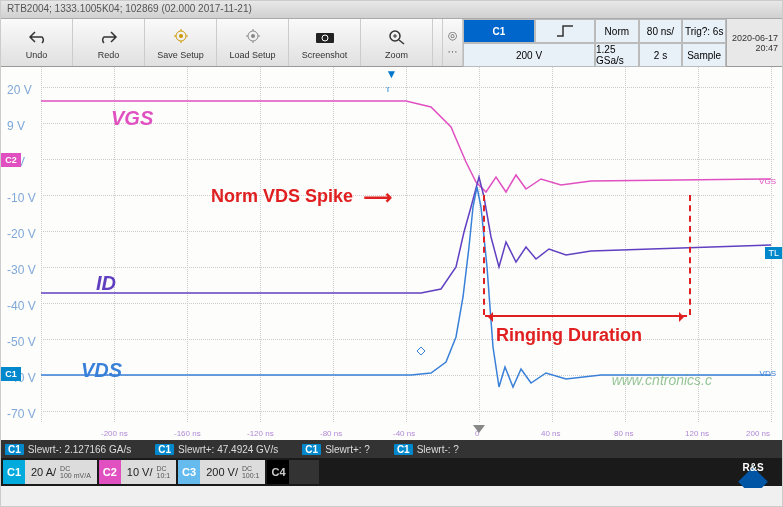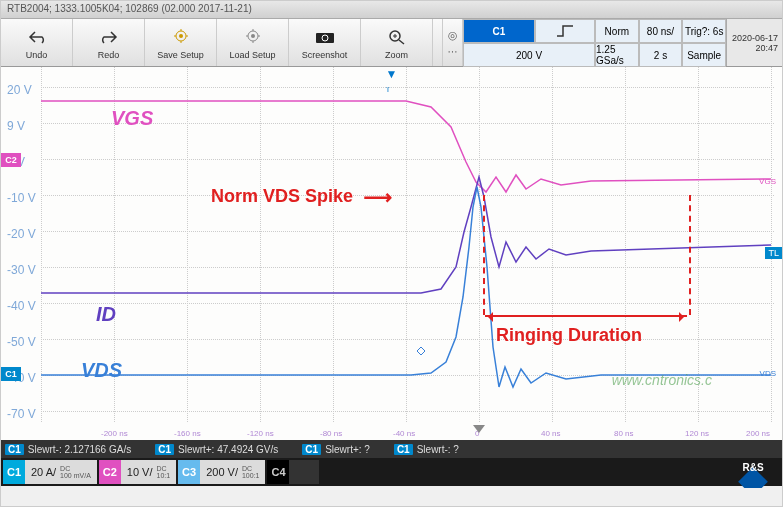--- a/index.html
+++ b/index.html
@@ -214,21 +214,21 @@
     <path d="M40 226 L420 226 L440 222 L455 200 L463 165 L470 140 L478 110 L483 130 L490 170 L498 200 L505 175 L515 195 L525 180 L535 192 L548 182 L565 188 L590 184 L770 178" fill="none" stroke="#6040c0" stroke-width="1.5"></path>
 
     <path d="M40 308 L410 308 L430 306 L445 295 L455 270 L462 230 L468 180 L472 140 L476 120 L480 140 L486 200 L492 280 L498 320 L504 300 L512 320 L520 302 L530 316 L545 306 L565 312 L600 308 L770 308" fill="none" stroke="#3880d8" stroke-width="1.5"></path>
 
     <path d="M420 280 l4 4 l-4 4 l-4 -4 z" fill="none" stroke="#3880d8"></path>
 
     <path d="M472 358 L484 358 L478 366 Z" fill="#888"></path>
   </svg>
 
   <div class="trace-label magenta" style="left:110px;top:40px">VGS</div>
-  <div class="trace-label purple" style="left:95px;top:236px">ID</div>
+  <div class="trace-label purple" style="left:95px;top:205px">ID</div>
   <div class="trace-label blue" style="left:80px;top:292px">VDS</div>
 
   <div class="annotation" style="left:210px;top:118px">
     <span>Norm VDS Spike</span>
     <span class="arrow-right">&nbsp;⟶</span>
   </div>
   <div class="dashed-vert" style="left:482px;top:128px;height:120px"></div>
   <div class="dashed-vert" style="left:688px;top:128px;height:120px"></div>
   <div class="range-arrow" style="left:484px;top:248px;width:202px"></div>
   <div class="annotation" style="left:495px;top:258px">Ringing Duration</div>

